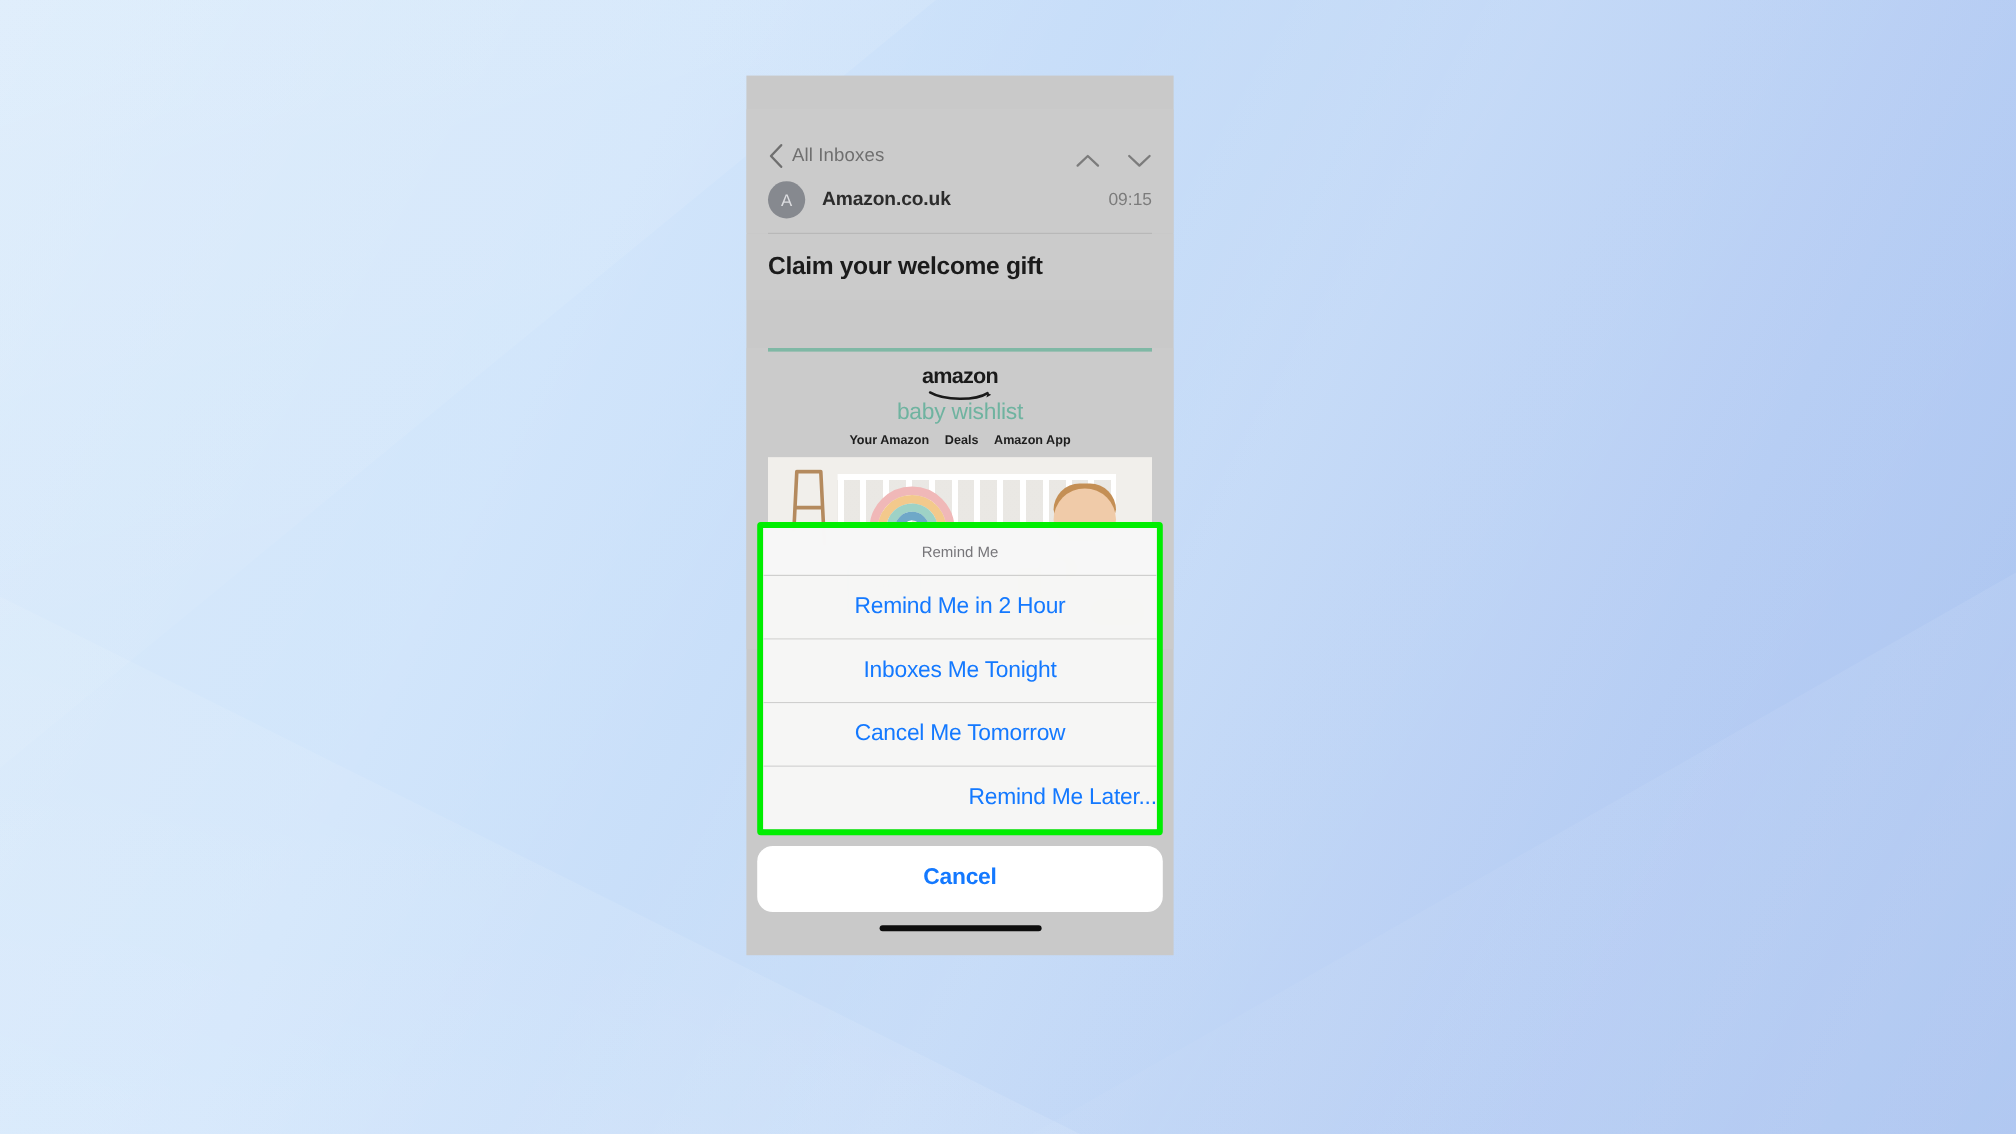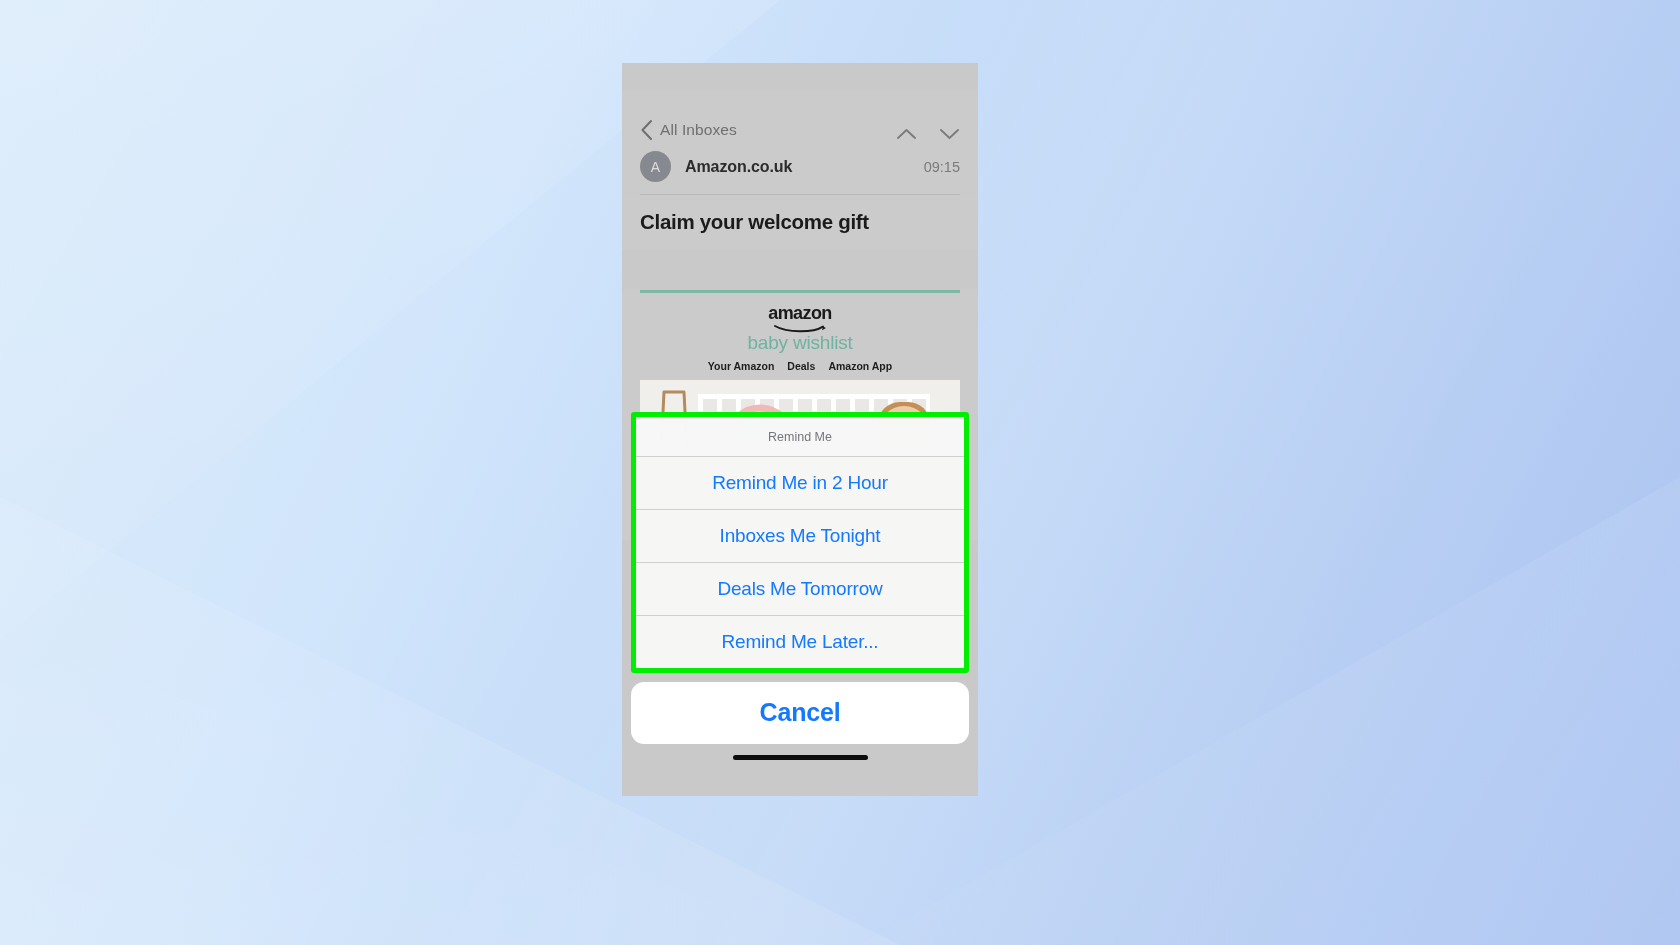--- a/index.html
+++ b/index.html
@@ -139,21 +139,21 @@
     border-radius:18px 18px 6px 6px; background:#fbfbfb; }
   .hero .baby-arm { position:absolute; right:62px; top:84px; width:34px; height:20px;
     border-radius:10px; background:#f0cba9; transform:rotate(-12deg); }
   .hero .baby-leg { position:absolute; right:6px; top:118px; width:46px; height:22px;
     border-radius:11px; background:#f0cba9; }
   .hero .held-bottle { position:absolute; right:72px; top:86px; width:20px; height:30px;
     background:#f3f7f6; border:1px solid #d5e4e1; border-radius:4px; }
 
   
   .sheet-zone {
-    position:absolute; left:0; right:0; bottom:16px;
+    position:absolute; left:0; right:0; bottom:0;
     padding:0 9px 10px 9px;
   }
   .sheet-highlight {
     border:5px solid #00ee00;
     border-radius:3px;
     overflow:hidden;
   }
   .sheet {
     background:rgba(244,244,243,0.94);
     overflow:hidden;
@@ -166,27 +166,27 @@
     background:rgba(247,247,246,0.94);
   }
   .sheet-item {
     text-align:center;
     font-size:19px; color:#1479ff;
     padding:15px 0 15px 0;
     border-bottom:1px solid #cfcfce;
     background:rgba(245,245,244,0.94);
     letter-spacing:-.2px;
   }
-  .sheet-item:last-child { border-bottom:none; }
+  .sheet-item:last-child { border-bottom:none;text-align:right; }
   .cancel-btn {
     margin-top:9px;
     background:#ffffff;
     border-radius:13px;
     text-align:center;
-    font-size:25px; font-weight:700; color:#1479ff;
+    font-size:19px; font-weight:700; color:#1479ff;
     padding:16px 0 17px 0;
     letter-spacing:-.2px;
   }
   .home-bar-zone { height:26px; display:flex; align-items:center; justify-content:center; }
   .home-bar { width:135px; height:5px; background:#0d0d0d; border-radius:3px; }
 </style>
 </head>
 <body>
 
 <div class="bg-facet facet1"></div>
@@ -273,21 +273,21 @@
       <div class="held-bottle"></div>
     </div>
   </div>
 
   <div class="sheet-zone">
     <div class="sheet-highlight">
       <div class="sheet">
         <div class="sheet-header">Remind Me</div>
         <div class="sheet-item">Remind Me in 2 Hour</div>
         <div class="sheet-item">Inboxes Me Tonight</div>
-        <div class="sheet-item">Deals Me Tomorrow</div>
+        <div class="sheet-item">Cancel Me Tomorrow</div>
         <div class="sheet-item">Remind Me Later...</div>
       </div>
     </div>
     <div class="cancel-btn">Cancel</div>
     <div class="home-bar-zone">
       <div class="home-bar"></div>
     </div>
   </div>
 
 </div>

